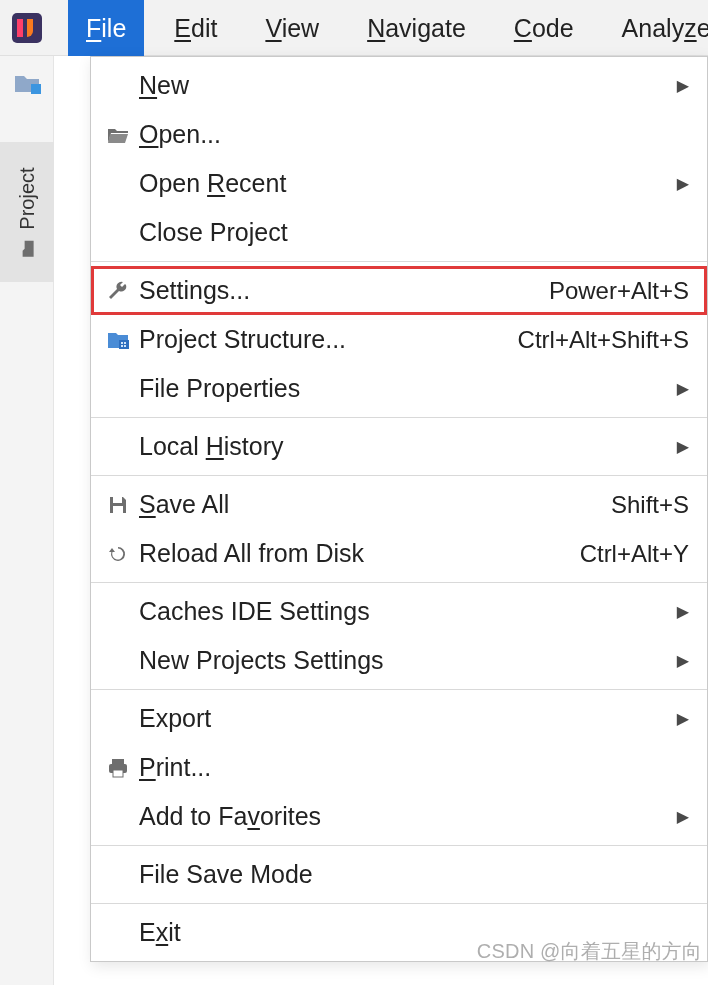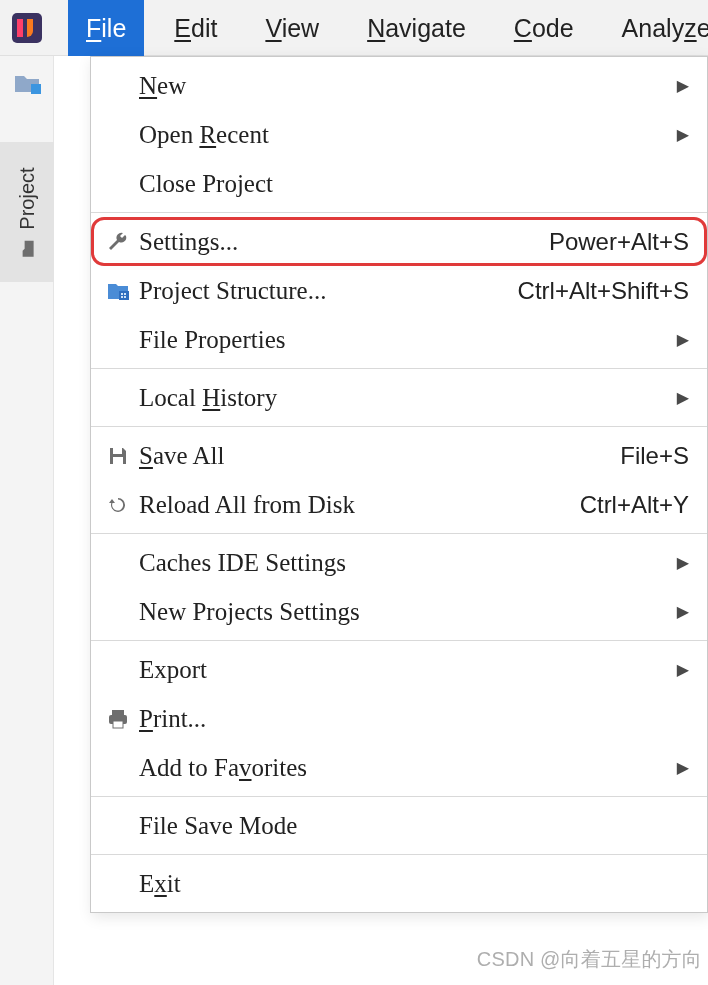--- a/index.html
+++ b/index.html
@@ -92,42 +92,41 @@
     color: #222;
     cursor: pointer;
     line-height: 1;
   }
   .dd-icon {
     width: 30px; height: 30px;
     margin-right: 6px;
     display: flex; align-items: center; justify-content: center;
     flex-shrink: 0;
   }
-  .dd-label { flex: 1 1 auto; font-family: Liberation Serif, serif; }
+  .dd-label { flex: 1 1 auto; }
   .dd-short { color: #222; font-size: 24px; margin-left: 10px; }
   .dd-arrow {
     margin-left: 10px;
     color: #4a4a4a;
     font-size: 16px;
   }
   .dd-sep {
     height: 1px;
     background: #d9d9d9;
     margin: 4px 0;
   }
   .dd-item.highlight {
     outline: 3px solid #e03a3a;
     outline-offset: -3px;
-    border-radius: 13px;
   }
 
   
   .watermark {
     position: absolute;
-    right: 6px; bottom: 12px;
+    right: 6px; bottom: 20px;
     font-size: 20px;
     color: rgba(120,120,120,0.60);
     letter-spacing: 0.2px;
   }
 
   
   svg { display: block; }
 </style>
 </head>
 <body>
@@ -173,20 +172,29 @@
 
   <div class="edge-strip"></div>
 
   <div class="dropdown" id="dropdown">
       <div class="dd-item">
         <span class="dd-icon"></span>
         <span class="dd-label"><span class="mn">N</span>ew</span>
         <span class="dd-arrow">▶</span>
       </div>
       <div class="dd-item">
+        <span class="dd-icon">
+          <svg width="24" height="20" viewBox="0 0 24 20">
+            <path d="M2 4h7l2 2h11v2H5L2 18V4z" fill="#6e6e6e"></path>
+            <path d="M4 9h18l-3 9H2z" fill="#8a8a8a"></path>
+          </svg>
+        </span>
+        <span class="dd-label"><span class="mn">O</span>pen...</span>
+      </div>
+      <div class="dd-item">
         <span class="dd-icon"></span>
         <span class="dd-label">Open <span class="mn">R</span>ecent</span>
         <span class="dd-arrow">▶</span>
       </div>
       <div class="dd-item">
         <span class="dd-icon"></span>
         <span class="dd-label">Close Project</span>
       </div>
       <div class="dd-sep"></div>
       <div class="dd-item highlight">
@@ -226,21 +234,21 @@
       <div class="dd-sep"></div>
       <div class="dd-item">
         <span class="dd-icon">
           <svg width="22" height="22" viewBox="0 0 22 22">
             <path d="M3 3h13l3 3v13H3z" fill="#6e6e6e"></path>
             <rect x="6" y="3" width="9" height="6" fill="#fff"></rect>
             <rect x="6" y="12" width="10" height="7" fill="#fff"></rect>
           </svg>
         </span>
         <span class="dd-label"><span class="mn">S</span>ave All</span>
-        <span class="dd-short">File+S</span>
+        <span class="dd-short">Shift+S</span>
       </div>
       <div class="dd-item">
         <span class="dd-icon">
           <svg width="22" height="22" viewBox="0 0 22 22">
             <path d="M11 4a7 7 0 1 1-6.7 5H2l3-4 3 4H5.5A5.5 5.5 0 1 0 11 5.5V4z" fill="#6e6e6e"></path>
           </svg>
         </span>
         <span class="dd-label">Reload All from Disk</span>
         <span class="dd-short">Ctrl+Alt+Y</span>
       </div>

